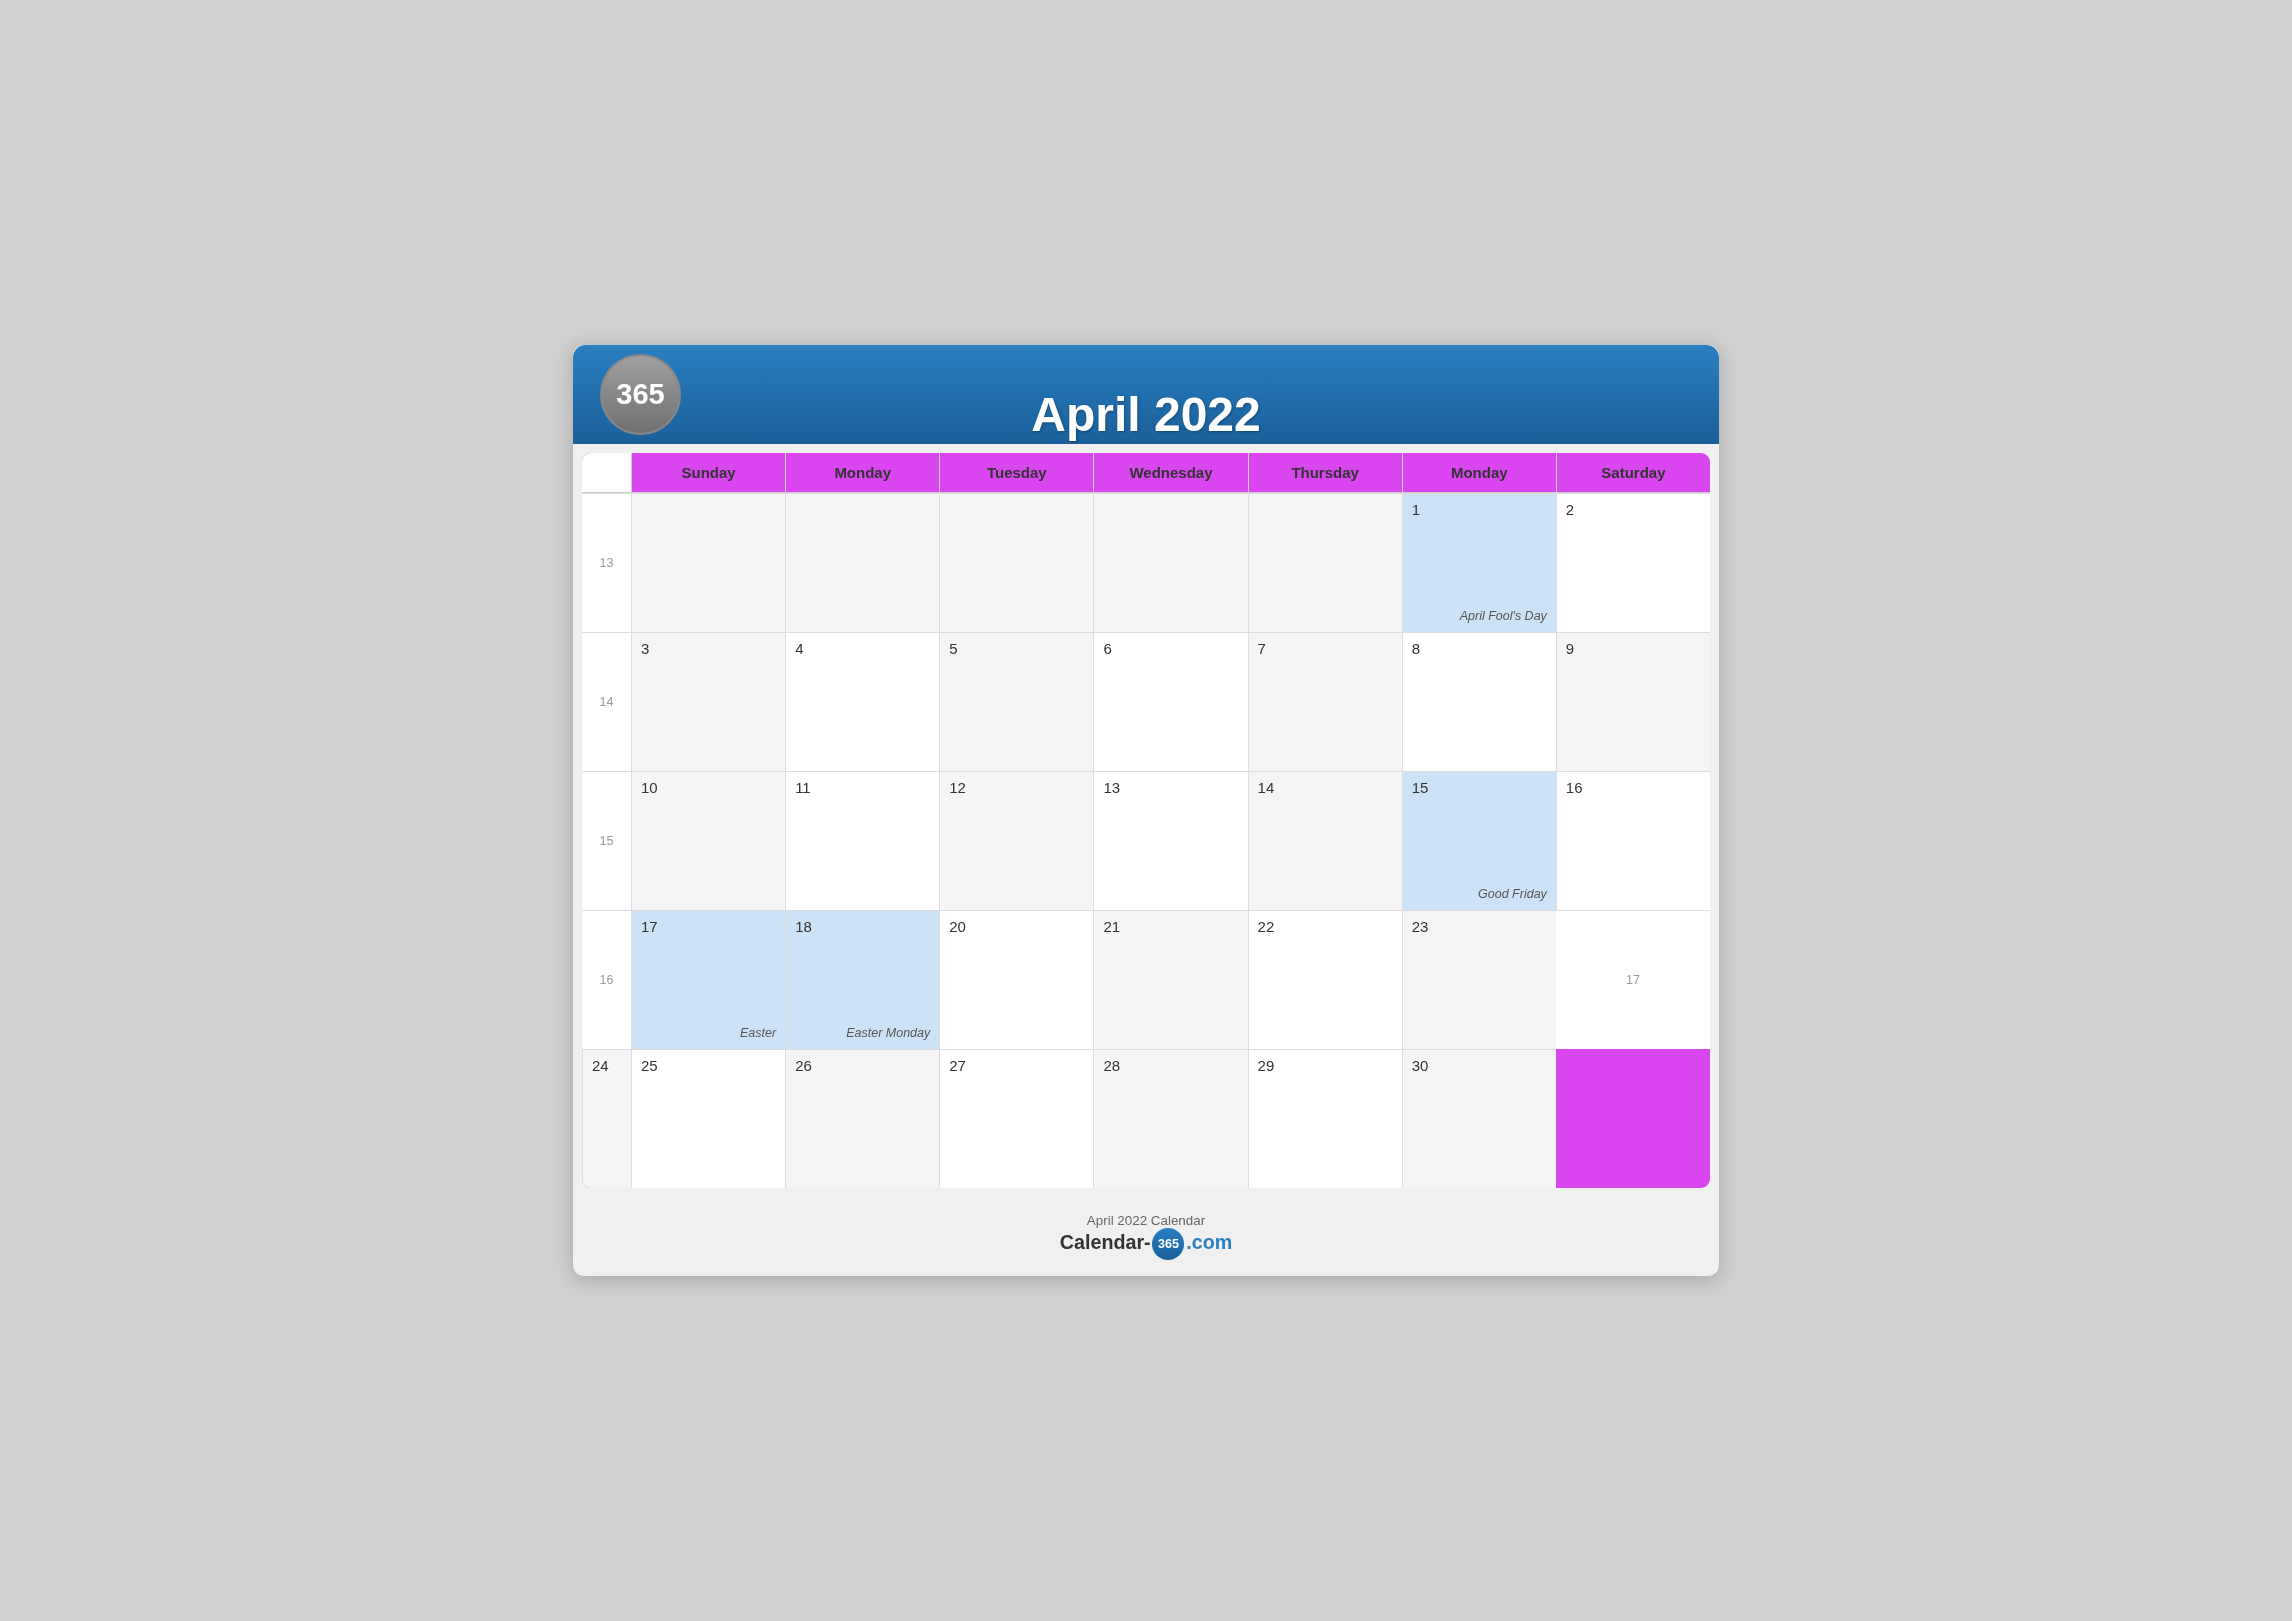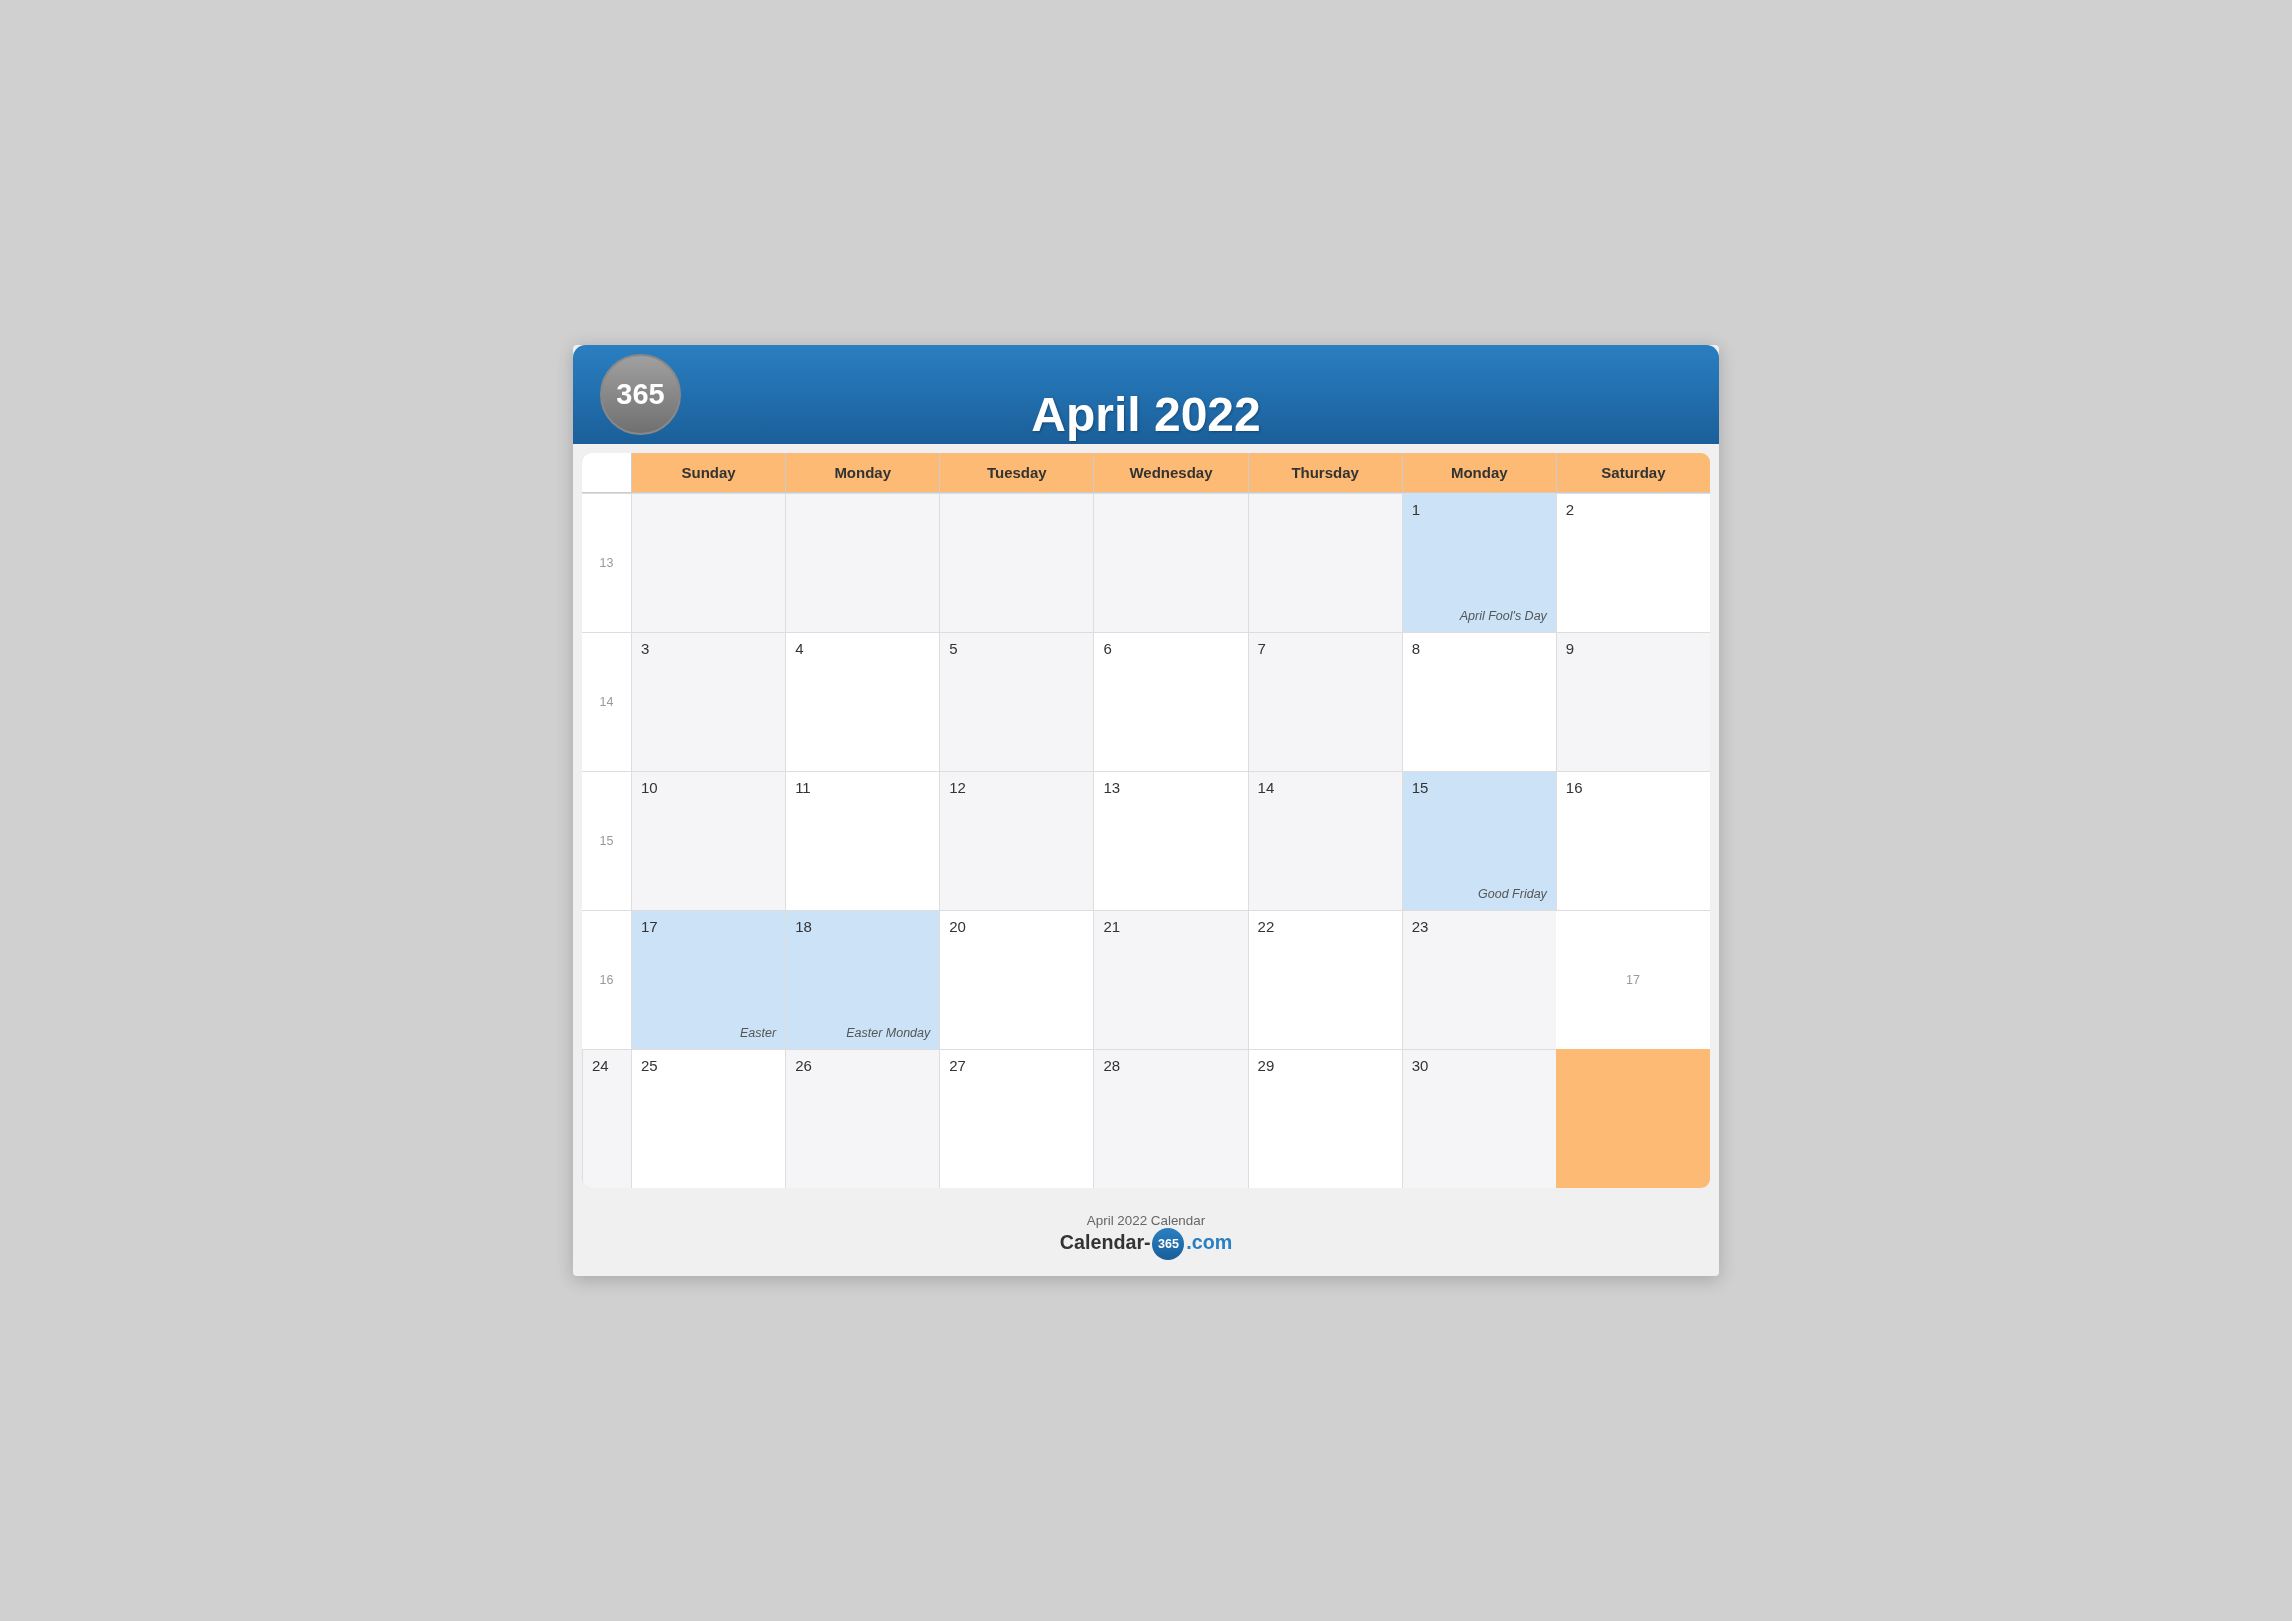--- a/index.html
+++ b/index.html
@@ -8,21 +8,21 @@
       font-family: Arial, sans-serif;
       display: flex;
       flex-direction: column;
       align-items: center;
       justify-content: center;
       min-height: 100vh;
       padding: 27px;
     }
     .calendar-wrapper {
       background: #f0f0f0;
-      border-radius: 4px;
+      border-radius: 11px;
       box-shadow: 0 3.6px 18px rgba(0,0,0,0.2);
       overflow: hidden;
       width: 100%;
       max-width: 1146px;
     }
     .calendar-header {
       background: linear-gradient(to bottom, #2a7fc1, #1a5f9a);
       display: flex;
       align-items: center;
       padding: 0 27px;
@@ -50,21 +50,21 @@
       flex: 1;
       text-align: center;
       font-size: 48px;
       font-weight: bold;
       color: white;
       text-shadow: 0.9px 0.9px 2.7px rgba(0,0,0,0.3);
       margin-left: -81px;
       margin-top: 40px;
     }
     .calendar-body {
-      background: #fdba74;
+      background: #d946ef;
       margin: 9px;
       border-radius: 9px;
       overflow: hidden;
     }
     .day-headers {
       display: grid;
       grid-template-columns: 49px repeat(7, 1fr);
       border-bottom: 0.9px solid #ccc;
     }
     .week-num-header {

